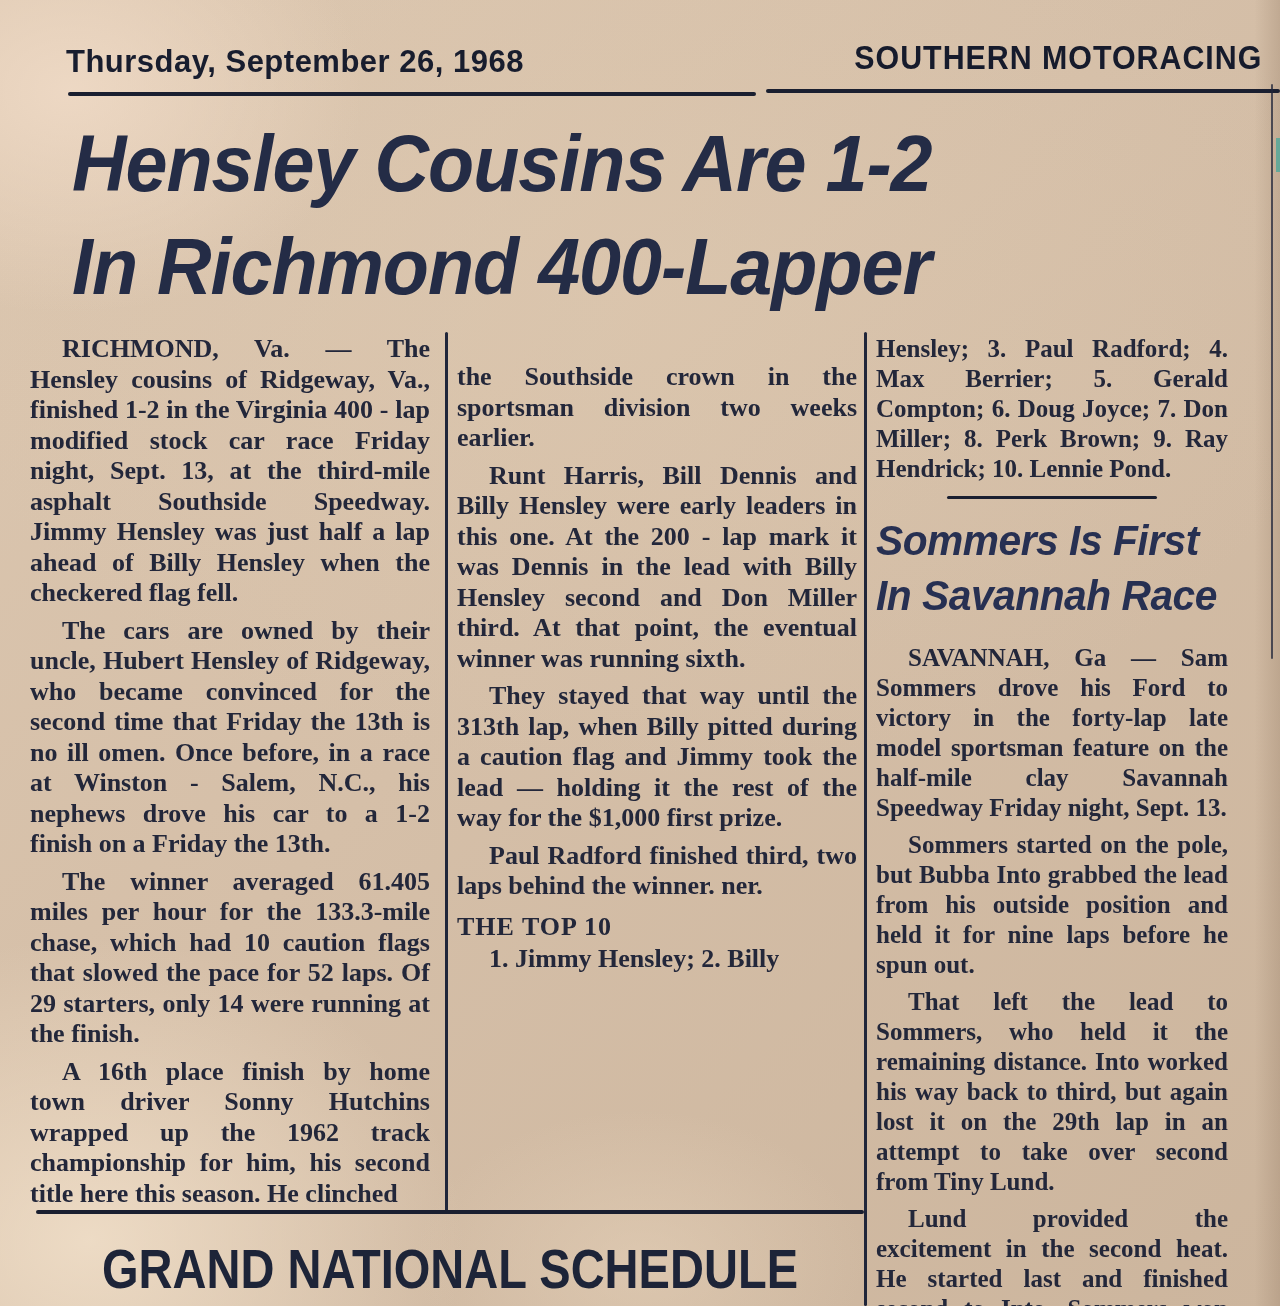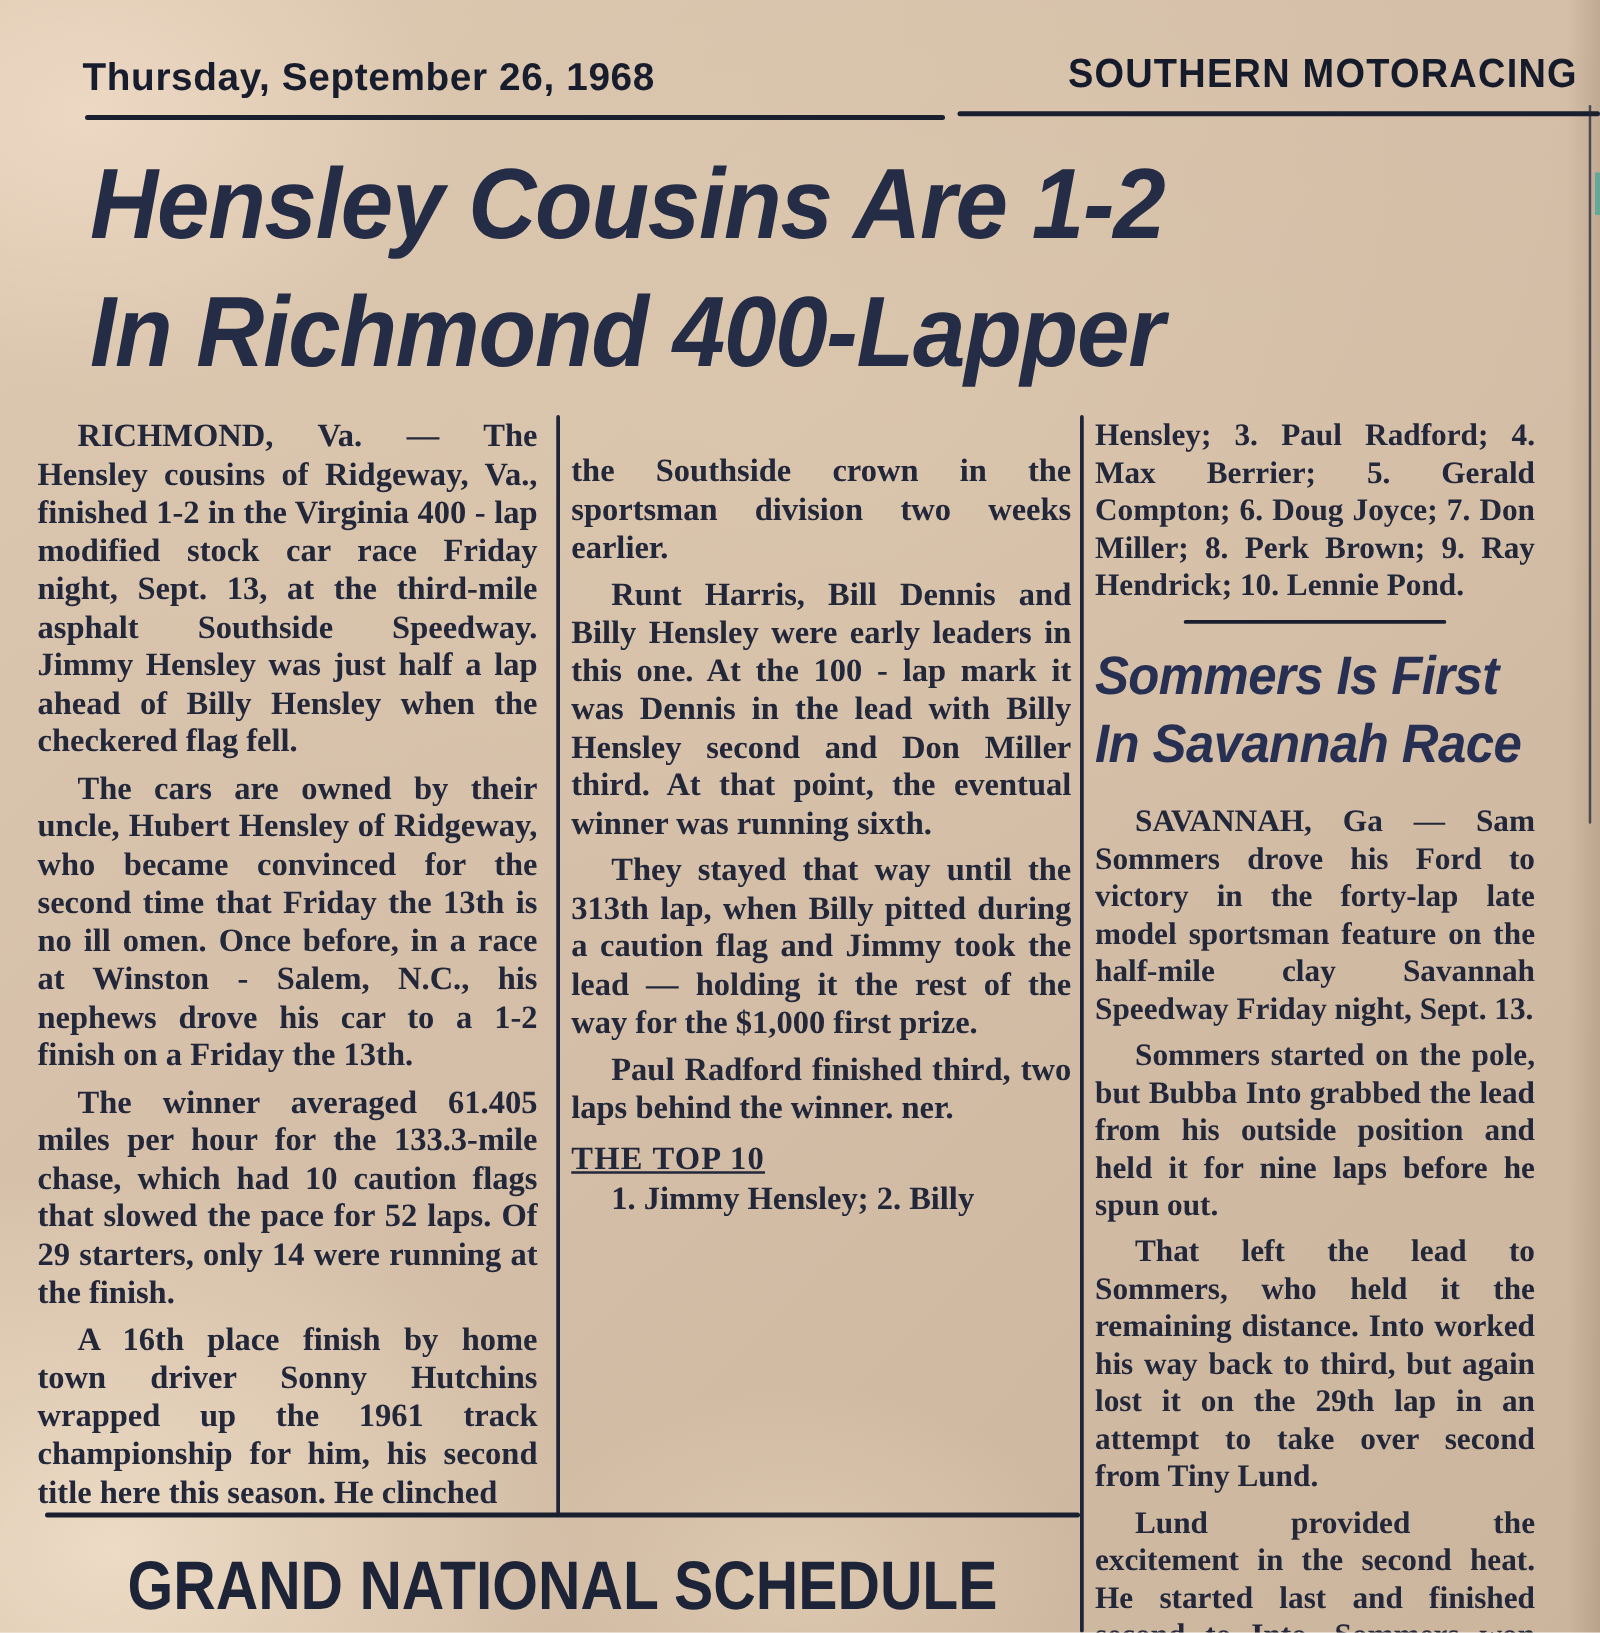--- a/index.html
+++ b/index.html
@@ -50,21 +50,21 @@
   .col3{left:876px;width:352px;}
   .col3 p{font-size:25px;line-height:30px;}
   .vrule{position:absolute;width:3px;background:#20263a;border-radius:2px;}
   .vrule-1{left:445px;top:332px;height:880px;}
   .vrule-2{left:864px;top:332px;height:974px;}
   .vrule-edge{left:1271px;top:84px;height:575px;width:2px;opacity:.75;}
   .edge-tint{position:absolute;left:1276px;top:138px;width:4px;height:34px;background:#4ea89a;opacity:.8;}
   
   .top10-head{
     text-align:right;font-weight:700;font-size:27px;
-    letter-spacing:1px;margin:10px 0 2px 0 !important;color:#1c2134;text-decoration:underline;
+    letter-spacing:1px;margin:10px 0 2px 0 !important;color:#1c2134;
   }
   
   .short-rule{width:210px;height:3px;background:#1a1f30;margin:12px auto 14px auto;border-radius:2px;}
   .subhead{
     margin:14px 0 24px 0;
     font-family:"Liberation Sans", sans-serif;
     font-style:italic;font-weight:700;font-size:42px;line-height:53px;
     letter-spacing:-.5px;color:#273052;
     transform:scale(.97,1.03);transform-origin:left top;
   }
@@ -87,28 +87,28 @@
   <div class="masthead">SOUTHERN MOTORACING</div>
   <div class="hrule rule-header-left"></div>
   <div class="hrule rule-header-right"></div>
 
   <h1 class="headline"><span>Hensley Cousins Are 1-2</span><br><span>In Richmond 400-Lapper</span></h1>
 
   <div class="col col1">
     <p class="indent">RICHMOND, Va. — The Hensley cousins of Ridgeway, Va., finished 1-2 in the Virginia 400 - lap modified stock car race Friday night, Sept. 13, at the third-mile asphalt Southside Speedway. Jimmy Hensley was just half a lap ahead of Billy Hensley when the checkered flag fell.</p>
     <p class="indent">The cars are owned by their uncle, Hubert Hensley of Ridgeway, who became convinced for the second time that Friday the 13th is no ill omen. Once before, in a race at Winston - Salem, N.C., his nephews drove his car to a 1-2 finish on a Friday the 13th.</p>
     <p class="indent">The winner averaged 61.405 miles per hour for the 133.3-mile chase, which had 10 caution flags that slowed the pace for 52 laps. Of 29 starters, only 14 were running at the finish.</p>
-    <p class="indent">A 16th place finish by home town driver Sonny Hutchins wrapped up the 1961 track championship for him, his second title here this season. He clinched</p>
+    <p class="indent">A 16th place finish by home town driver Sonny Hutchins wrapped up the 1962 track championship for him, his second title here this season. He clinched</p>
   </div>
 
   <div class="vrule vrule-1"></div>
 
   <div class="col col2">
     <p>the Southside crown in the sportsman division two weeks earlier.</p>
-    <p class="indent">Runt Harris, Bill Dennis and Billy Hensley were early leaders in this one. At the 100 - lap mark it was Dennis in the lead with Billy Hensley second and Don Miller third. At that point, the eventual winner was running sixth.</p>
+    <p class="indent">Runt Harris, Bill Dennis and Billy Hensley were early leaders in this one. At the 200 - lap mark it was Dennis in the lead with Billy Hensley second and Don Miller third. At that point, the eventual winner was running sixth.</p>
     <p class="indent">They stayed that way until the 313th lap, when Billy pitted during a caution flag and Jimmy took the lead — holding it the rest of the way for the $1,000 first prize.</p>
     <p class="indent">Paul Radford finished third, two laps behind the winner. ner.</p>
     <p class="top10-head">THE TOP 10</p>
     <p class="indent">1. Jimmy Hensley; 2. Billy</p>
   </div>
 
   <div class="vrule vrule-2"></div>
 
   <div class="col col3">
     <p>Hensley; 3. Paul Radford; 4. Max Berrier; 5. Gerald Compton; 6. Doug Joyce; 7. Don Miller; 8. Perk Brown; 9. Ray Hendrick; 10. Lennie Pond.</p>

